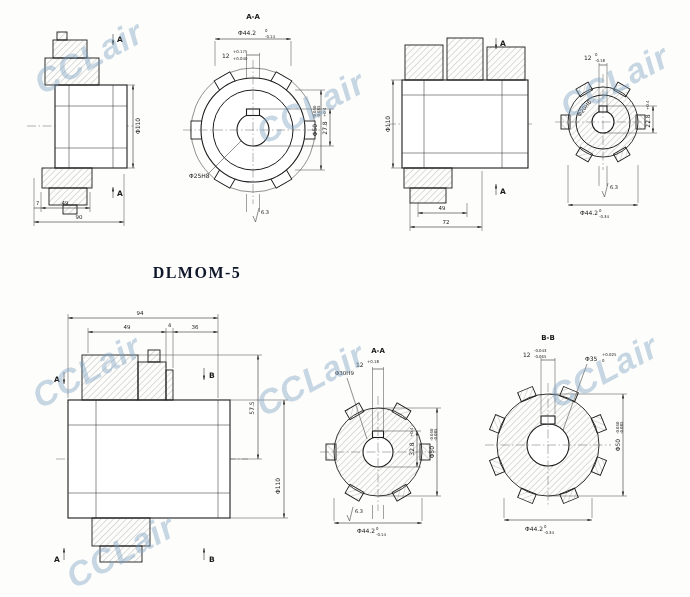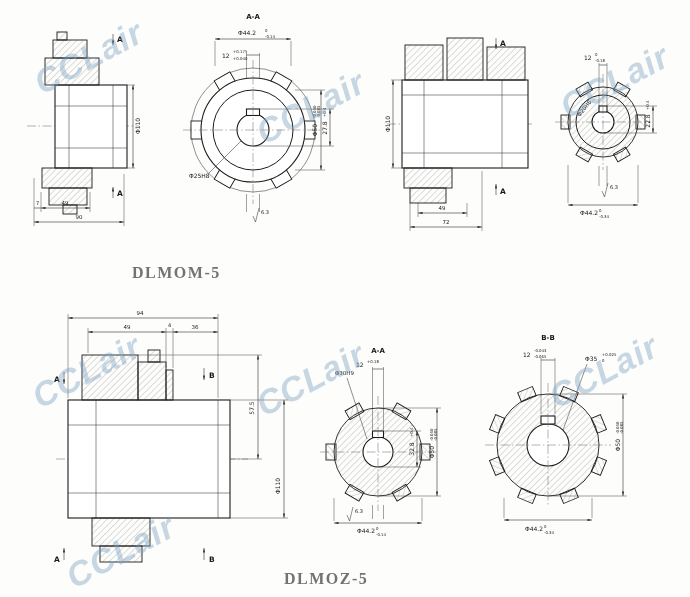--- a/index.html
+++ b/index.html
@@ -4,21 +4,21 @@
 <style>
   html,body{margin:0;padding:0;background:#fff}
   .canvas{position:relative;width:690px;height:597px;background:#fdfdfc;overflow:hidden;
           font-family:"DejaVu Sans",sans-serif}
   .wm{position:absolute;font:italic 700 34px "Liberation Sans",sans-serif;
       color:rgba(122,160,190,.42);transform:rotate(-28deg);letter-spacing:1px;
       white-space:nowrap;z-index:6;pointer-events:none}
   .artifact{position:absolute;font:400 26px "DejaVu Sans Mono",monospace;
       color:rgba(150,160,172,.45);letter-spacing:6px;z-index:6;pointer-events:none}
   .plabel{position:absolute;font:600 16px "Liberation Serif",serif;letter-spacing:1.5px;
-      color:#737373;z-index:3;}
+      color:#0f172a;z-index:3;text-align:center}
   svg{position:absolute;z-index:2;overflow:visible}
   svg text{font-family:"DejaVu Sans",sans-serif;fill:#191919}
   .t7{font-size:7px;font-weight:600}
   .t6{font-size:6px}
   .t55{font-size:5.5px}
   .t5{font-size:5px}
   .t4{font-size:3.9px}
   .mid{text-anchor:middle}
   .letter{font-size:7.5px;font-weight:700}
   .ol{fill:#fff;stroke:#1c1c1c;stroke-width:1.1}
@@ -465,15 +465,14 @@
       <line class="ext" x1="39" y1="170" x2="39" y2="190"></line>
       <line class="ext" x1="127" y1="170" x2="127" y2="190"></line>
       <line class="dim" x1="39" y1="192" x2="127" y2="192" marker-start="url(#m7)" marker-end="url(#m7)"></line>
       <text class="t6" x="60" y="203">Φ44.2</text>
       <text class="t4" x="79" y="200">0</text>
       <text class="t4" x="79" y="206">-0.34</text>
     </g>
   </svg>
 
   <div class="plabel" style="left:132px;top:264px;width:130px">DLMOM-5</div>
-  <div class="plabel" style="left:284px;top:570px;width:130px">DLMOZ-5</div>
 
 </div>
 
 </body></html>

